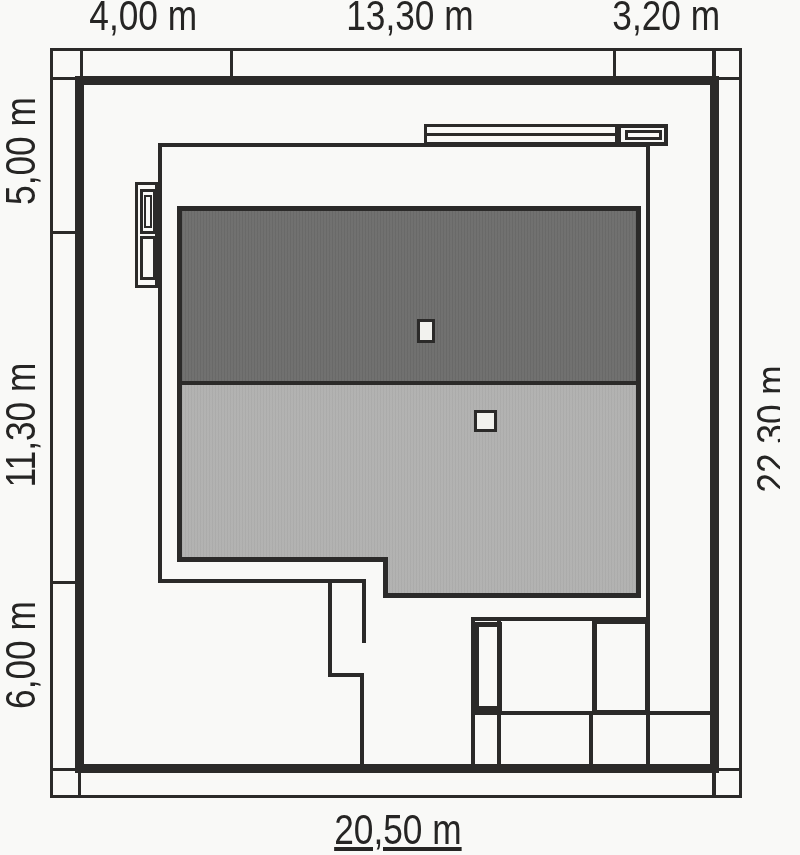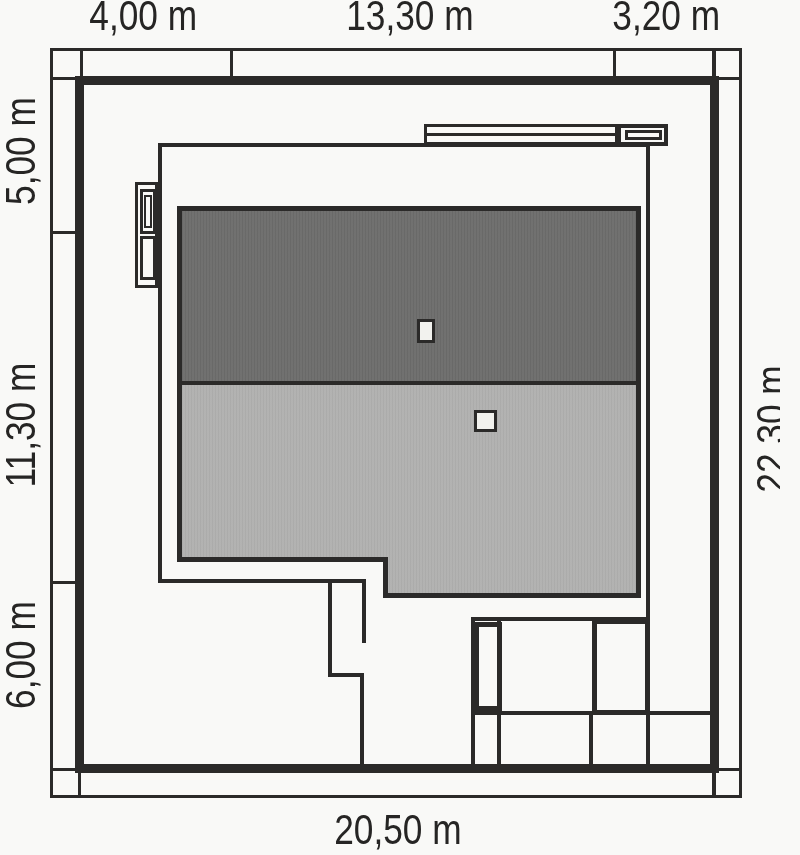--- a/index.html
+++ b/index.html
@@ -44,21 +44,21 @@
     </div>
   <div class="dim vert" style="left:-54px;top:350px;width:150px;height:150px;">
       <span>11,30 m</span>
     </div>
   <div class="dim vert" style="left:-54px;top:580px;width:150px;height:150px;">
       <span>6,00 m</span>
     </div>
   <div class="dim vert" style="left:697px;top:354px;width:150px;height:150px;">
       <span>22,30 m</span>
     </div>
-  <div class="dim" style="left:298px;top:806px;width:200px;height:48px;">
+  <div class="dim" style="left:298px;top:806px;width:200px;height:48px;text-decoration:underline;">
       <span>20,50 m</span>
     </div>
 
   <div class="ln" style="left:50px;top:48px;width:692px;height:3px;"></div>
   <div class="ln" style="left:50px;top:795px;width:692px;height:3px;"></div>
   <div class="ln" style="left:50px;top:48px;width:3px;height:750px;"></div>
   <div class="ln" style="left:739px;top:48px;width:3px;height:750px;"></div>
 
   <div class="ln" style="left:75px;top:76px;width:644px;height:9px;"></div>
   <div class="ln" style="left:75px;top:764px;width:644px;height:9px;"></div>

